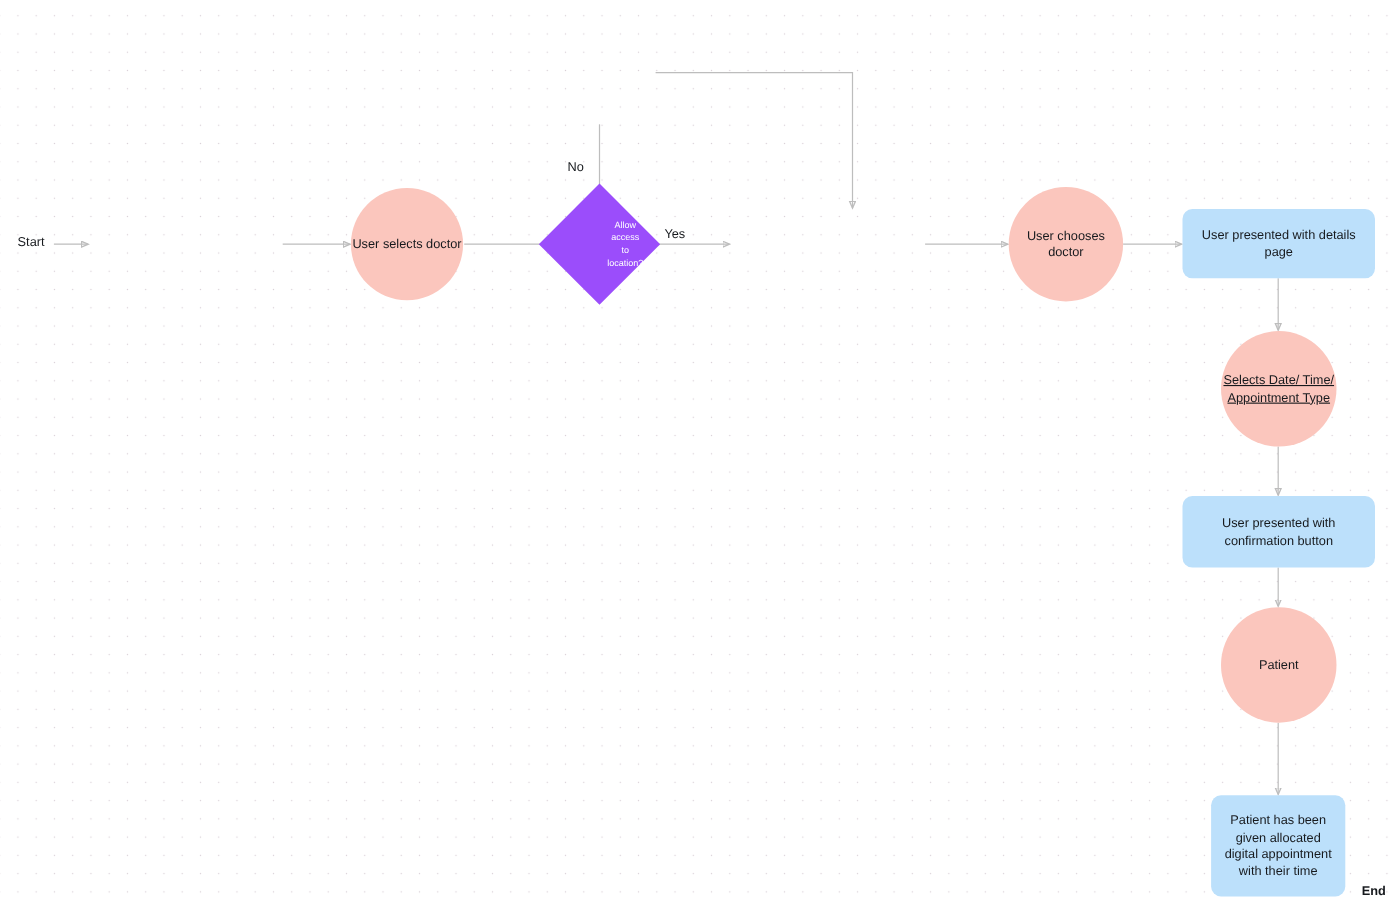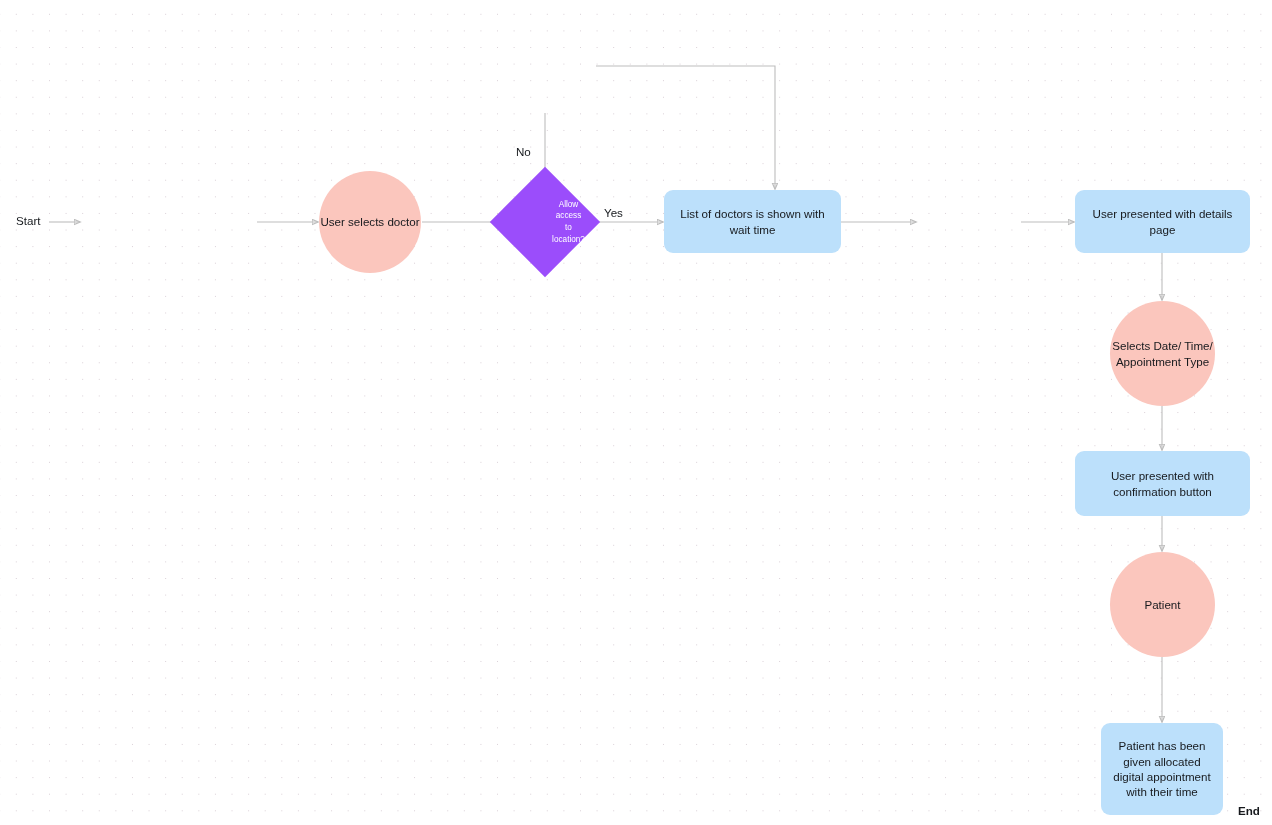--- a/index.html
+++ b/index.html
@@ -144,26 +144,26 @@
 
   <span class="edge-label" style="left:516px; top:145px;">No</span>
 
   <div class="diamond-wrap" style="left:506px; top:183px; width:78px; height:78px;">
     <div class="diamond-shape"></div>
     <span class="diamond-label">Allow access to location?</span>
   </div>
 
   <span class="edge-label" style="left:604px; top:206px;">Yes</span>
 
-  <div class="node box" style="left:664px; top:190px; width:177px; height:63px;">List of doctors is shown with wait time</div>
 
+  <div class="node circle" style="left:917px; top:170px; width:104px; height:104px;">User chooses doctor</div>
 
   <div class="node box" style="left:1075px; top:190px; width:175px; height:63px;">User presented with details page</div>
 
-  <div class="node circle" style="left:1110px; top:301px; width:105px; height:105px;">Selects Date/ Time/ Appointment Type</div>
+  <div class="node circle" style="left:1110px; top:301px; width:105px; height:105px;text-decoration:underline;">Selects Date/ Time/ Appointment Type</div>
 
   <div class="node box" style="left:1075px; top:451px; width:175px; height:65px;">User presented with confirmation button</div>
 
   <div class="node circle" style="left:1110px; top:552px; width:105px; height:105px;">Patient</div>
 
   <div class="node box" style="left:1101px; top:723px; width:122px; height:92px;">Patient has been given allocated digital appointment with their time</div>
 
   <span class="terminal-label" style="left:1238px; top:804px;font-weight:bold;">End</span>
 
 </div>

